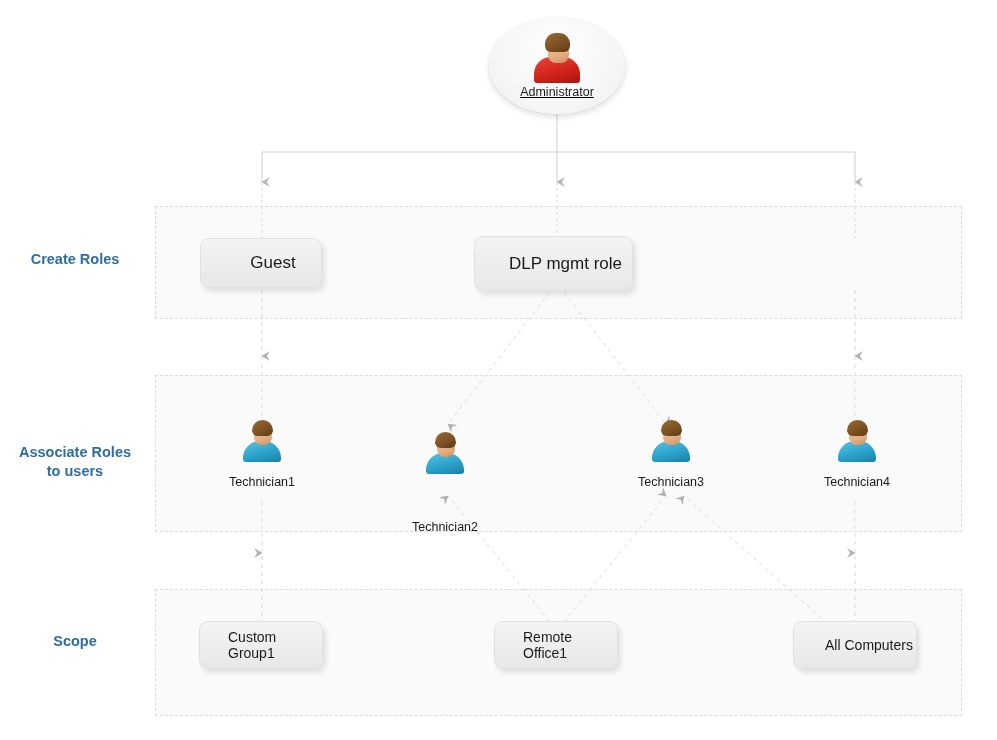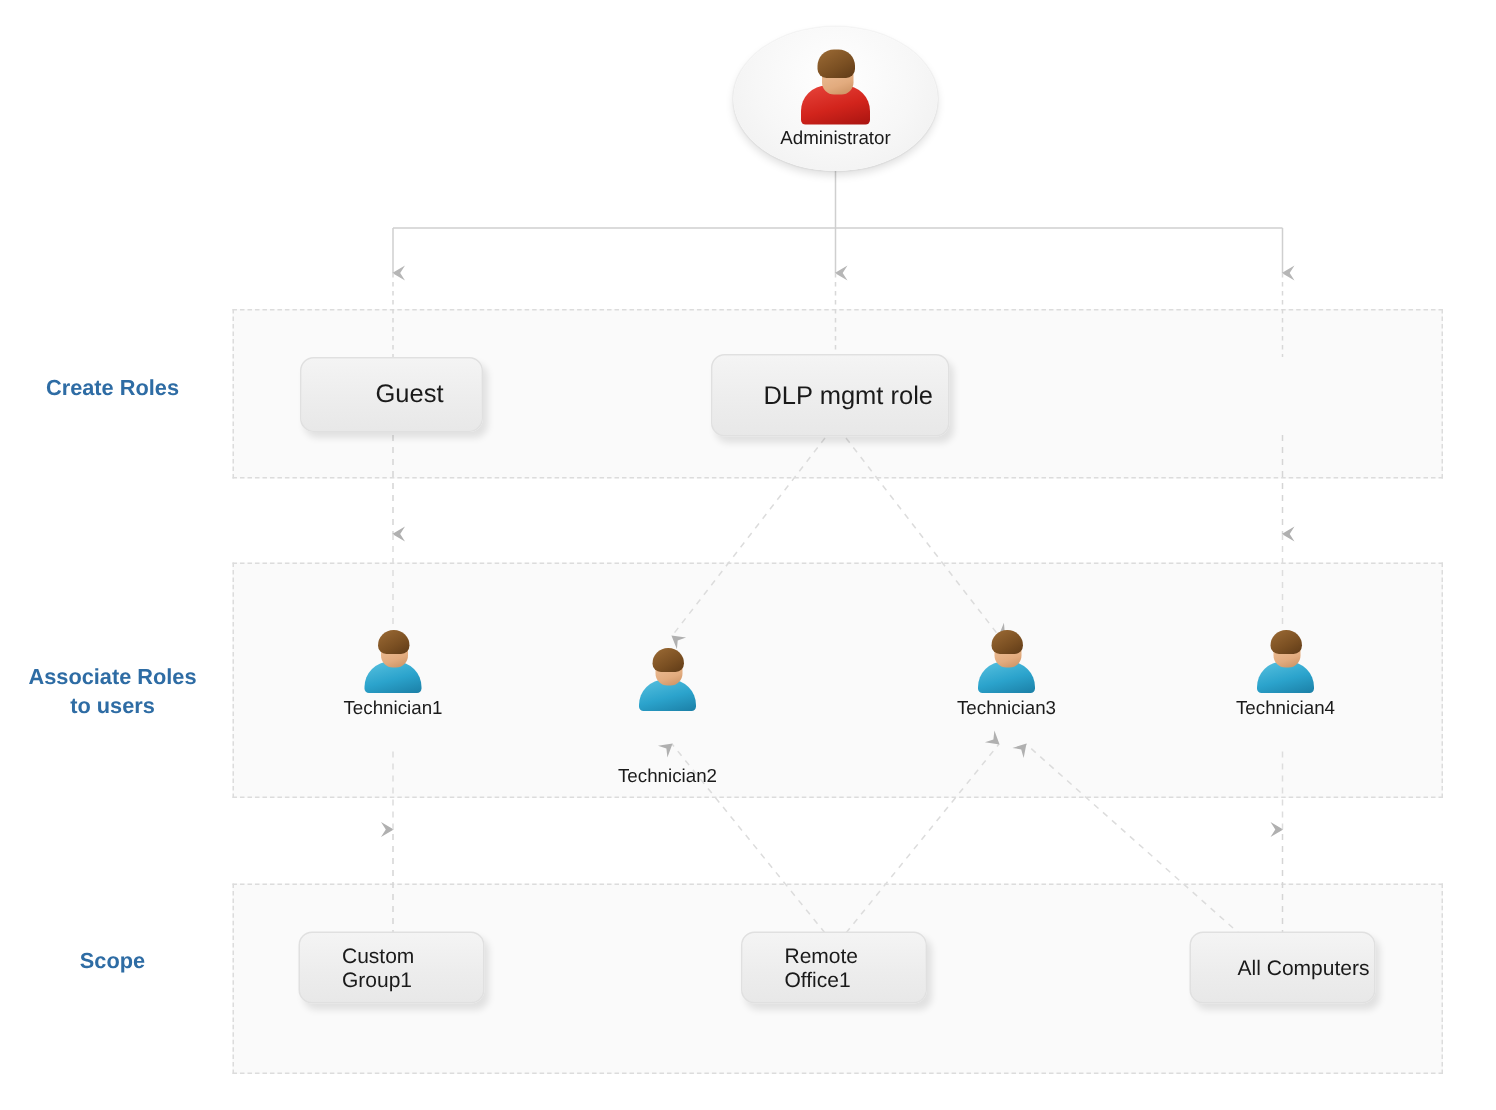--- a/index.html
+++ b/index.html
@@ -52,20 +52,21 @@
     top: 18px;
     width: 136px;
     height: 96px;
     border-radius: 50%;
     background: radial-gradient(ellipse at 50% 35%, #ffffff 0%, #f7f7f7 55%, #eeeeee 100%);
     box-shadow: 0 3px 6px rgba(0,0,0,0.13), 0 0 0 1px rgba(0,0,0,0.03);
     display: flex;
     flex-direction: column;
     align-items: center;
     justify-content: center;
+    text-decoration: underline;
   }
   #admin-node .admin-label {
     font-size: 12.5px;
     color: #1a1a1a;
     margin-top: 2px;
   }
 
   
   .person {
     position: relative;
@@ -131,21 +132,21 @@
   .tech-node {
     position: absolute;
     width: 120px;
     display: flex;
     flex-direction: column;
     align-items: center;
   }
   .tech-node .caption {
     font-size: 12.5px;
     color: #1a1a1a;
-    margin-top: 3px;
+    margin-top: 13px;
     white-space: nowrap;
   }
 
   
   #wires {
     position: absolute;
     left: 0; top: 0;
     width: 997px; height: 740px;
     pointer-events: none;
   }

